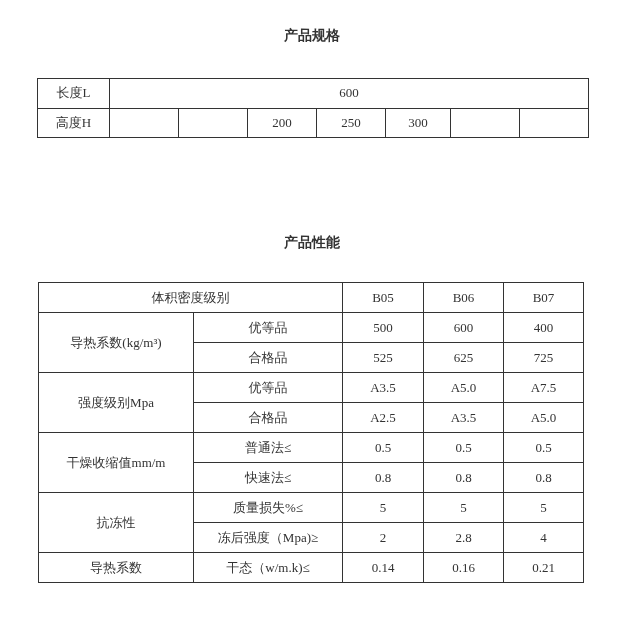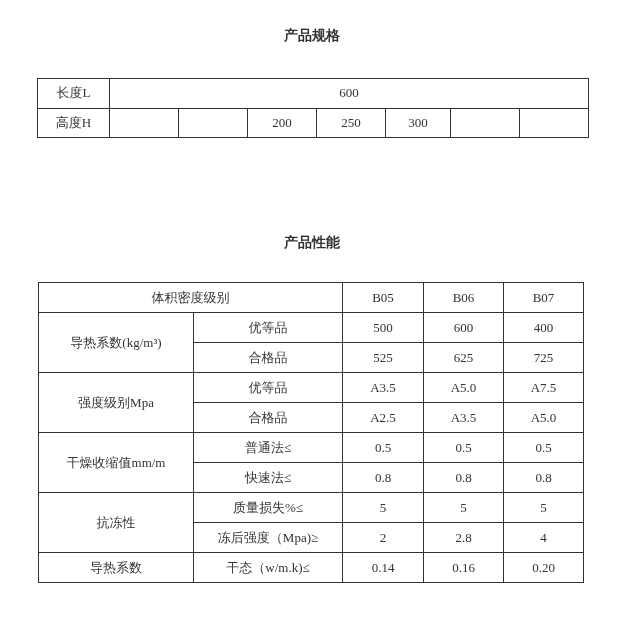--- a/index.html
+++ b/index.html
@@ -162,16 +162,16 @@
       <td>2</td>
       <td>2.8</td>
       <td>4</td>
     </tr>
 
     <tr>
       <td>导热系数</td>
       <td>干态（w/m.k)≤</td>
       <td>0.14</td>
       <td>0.16</td>
-      <td>0.20</td>
+      <td>0.21</td>
     </tr>
   </tbody>
 </table>
 
 </body></html>

